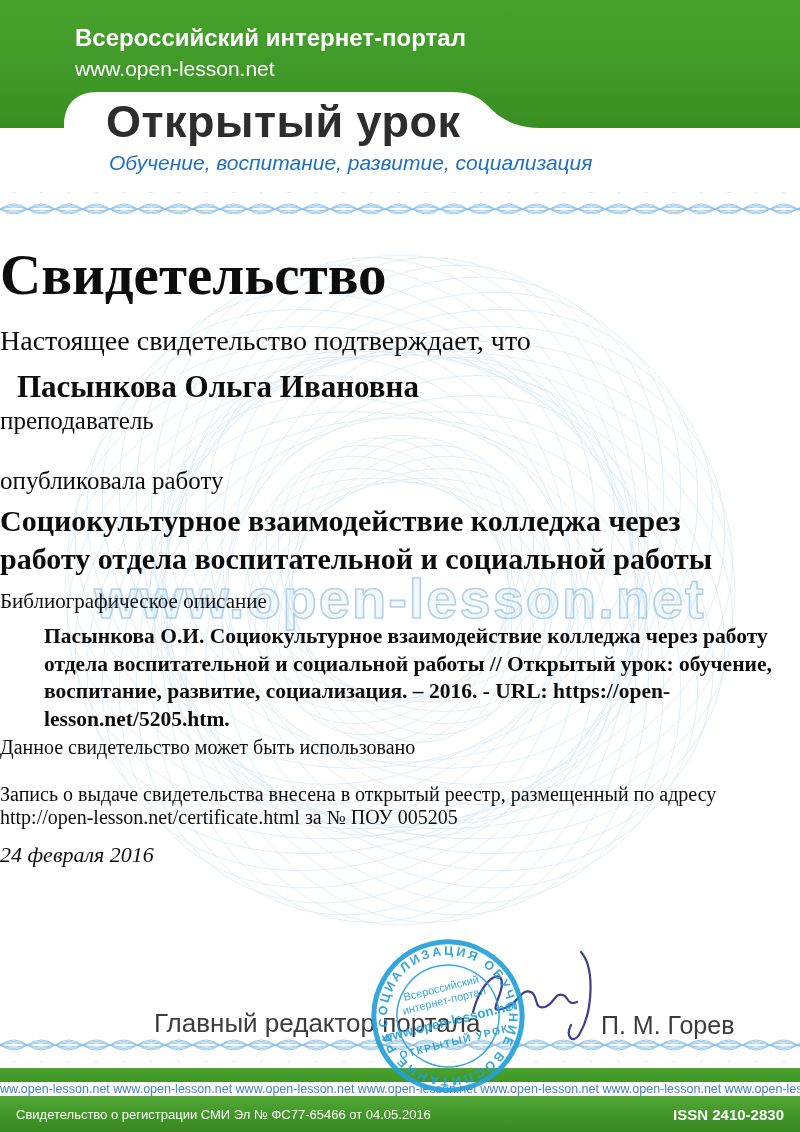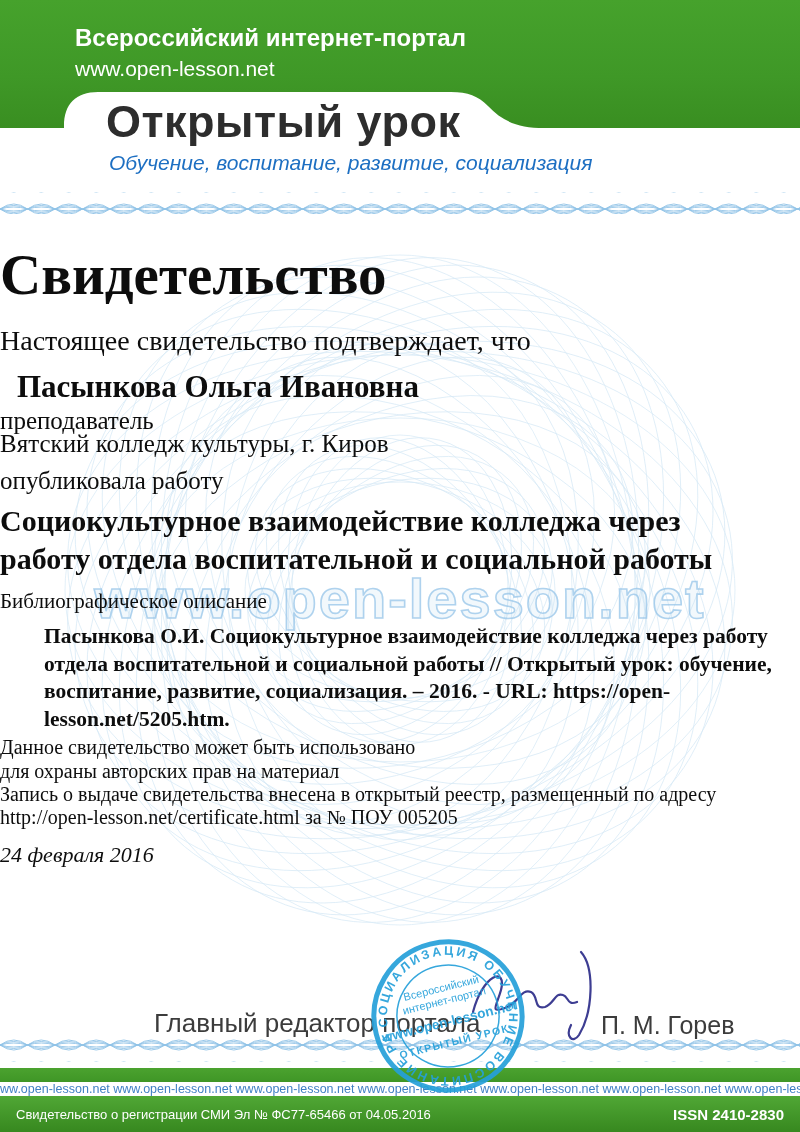--- a/index.html
+++ b/index.html
@@ -136,31 +136,29 @@
   </svg>
   <div class="portal-title">Всероссийский интернет-портал</div>
   <div class="portal-url">www.open-lesson.net</div>
   <div class="logo-title">Открытый урок</div>
   <div class="logo-tagline">Обучение, воспитание, развитие, социализация</div>
 
   <div class="ctext cert-title">Свидетельство</div>
   <div class="ctext cert-intro">Настоящее свидетельство подтверждает, что</div>
   <div class="ctext cert-name">Пасынкова Ольга Ивановна</div>
   <div class="ctext cert-role">преподаватель</div>
-  <div class="ctext cert-org">Вятский колледж культуры, г. Киров</div>
   <div class="ctext cert-action">опубликовала работу</div>
   <div class="ctext work-title">Социокультурное взаимодействие колледжа через
 работу отдела воспитательной и социальной работы</div>
   <div class="ctext bib-label">Библиографическое описание</div>
   <div class="ctext bib-text">Пасынкова О.И. Социокультурное взаимодействие колледжа через работу
 отдела воспитательной и социальной работы // Открытый урок: обучение,
 воспитание, развитие, социализация. – 2016. - URL: https://open-
 lesson.net/5205.htm.</div>
   <div class="ctext note1">Данное свидетельство может быть использовано</div>
-  <div class="ctext note2">для охраны авторских прав на материал</div>
   <div class="ctext note3">Запись о выдаче свидетельства внесена в открытый реестр, размещенный по адресу</div>
   <div class="ctext note4">http://open-lesson.net/certificate.html за № ПОУ 005205</div>
   <div class="ctext cert-date">24 февраля 2016</div>
 
   <div class="editor-label">Главный редактор портала</div>
   <div class="editor-name">П. М. Горев</div>
 
   <svg class="signature-svg" width="150" height="112" viewBox="0 0 150 112">
     <g fill="none" stroke="#3d3d92" stroke-width="2.2" stroke-linecap="round">
       <path d="M18,72 C28,34 52,26 46,50 C42,65 34,74 50,68 C64,63 66,48 76,52 C84,56 78,70 90,67 C99,64 100,52 108,55 C114,57 112,66 122,62"></path>

